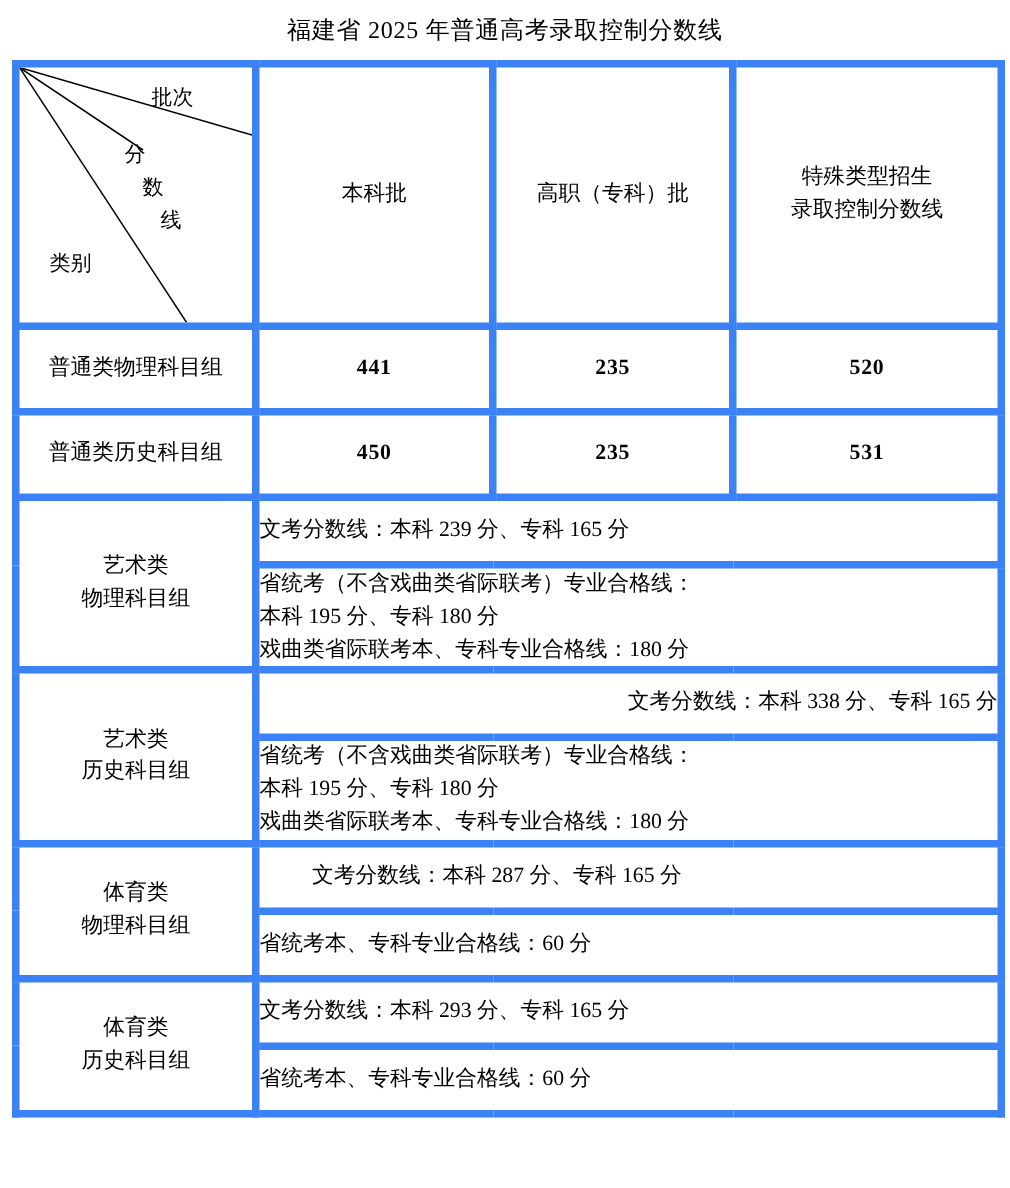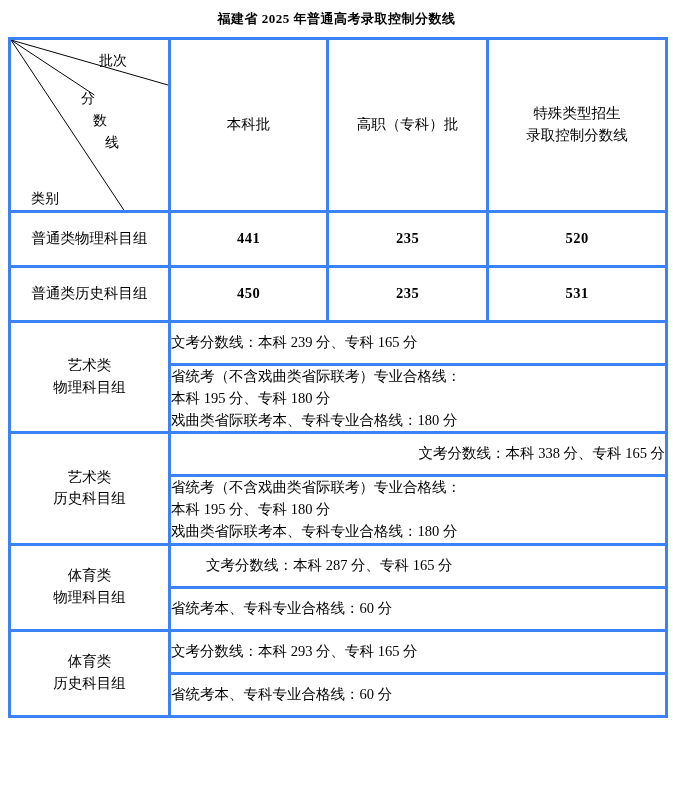--- a/index.html
+++ b/index.html
@@ -15,34 +15,34 @@
     -webkit-font-smoothing: antialiased;
   }
   .page {
     position: relative;
     width: 673px;
     height: 792px;
     box-sizing: border-box;
   }
   .doc-title {
     text-align: center;
-    font-size: 13px;
-    font-weight: bold;
+    font-size: 16px;
+    font-weight: normal;
     letter-spacing: 0.5px;
     padding: 10px 0 9px 0;
     font-family: "Liberation Serif", "DejaVu Serif", serif;
   }
   table.score-table {
     border-collapse: collapse;
     table-layout: fixed;
     width: 657px;
     margin: 0 8px;
   }
   table.score-table td {
-    border: 3px solid #3b82f6;
+    border: 5px solid #3b82f6;
     padding: 0;
     vertical-align: middle;
     font-size: 14.5px;
     line-height: 1.5;
   }
   
   .corner-cell {
     position: relative;
     height: 170px;
     padding: 0;
@@ -58,21 +58,21 @@
   .corner-label {
     position: absolute;
     font-size: 14px;
     white-space: pre;
     line-height: 1.25;
   }
   .corner-pici { left: 88px; top: 12px; }
   .corner-fen { left: 70px; top: 50px; }
   .corner-shu { left: 82px; top: 72px; }
   .corner-xian { left: 94px; top: 94px; }
-  .corner-leibie { left: 20px; top: 150px; }
+  .corner-leibie { left: 20px; top: 123px; }
 
   .head-cell {
     text-align: center;
     font-size: 15px;
     line-height: 1.45;
   }
   .row-label {
     text-align: center;
     font-size: 14.5px;
     height: 52px;

